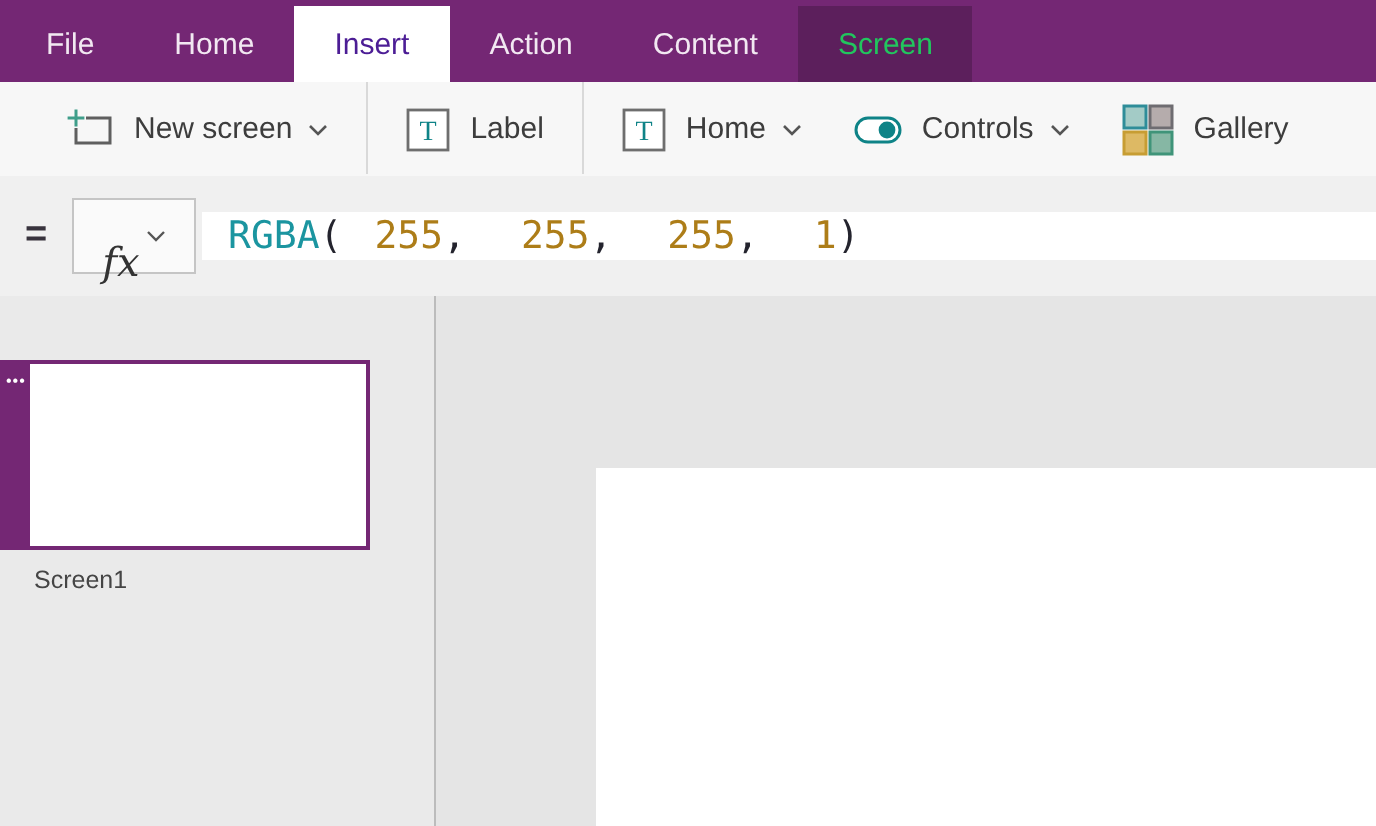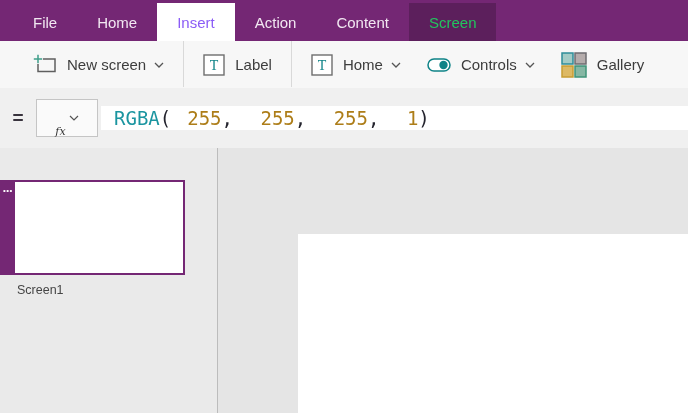--- a/index.html
+++ b/index.html
@@ -4,26 +4,26 @@
 <style>
   * { box-sizing: border-box; }
   html, body { margin:0; padding:0; }
   body {
     width:688px; height:413px; overflow:hidden; position:relative;
     font-family:"Liberation Sans", sans-serif; background:#e5e5e5;
     -webkit-font-smoothing:antialiased;
   }
 
   
-  .menubar { height:41px; background:#742774; display:flex; padding-left:13px; }
+  .menubar { height:41px; background:#742774; display:flex; padding-left:3px; }
   .tab {
     height:38px; margin-top:3px; display:flex; align-items:center;
     padding:0 20px; color:#f2e8f2; font-size:15px; cursor:default; white-space:nowrap;
   }
-  .tab.active { background:#ffffff; color:#8b5cf6; }
+  .tab.active { background:#ffffff; color:#4c1d95; }
   .tab.highlighted { background:#5c1f5c; color:#22c55e; }
 
   
   .toolbar { height:47px; background:#f7f7f7; display:flex; align-items:center; padding-left:20px; }
   .tbtn {
     display:flex; align-items:center; gap:10px; padding:13px 13px; height:100%;
     font-size:15px; color:#3d3d3d; white-space:nowrap;
   }
   .tbtn svg { flex:0 0 auto; display:block; }
   .tsep { width:1px; height:46px; background:#d9d9d9; margin:0 6px; align-self:flex-start; }
@@ -35,21 +35,21 @@
   .prop-select {
     margin-left:22px; width:348px; height:38px; background:#fff; border:1px solid #c5c5c5;
     display:flex; align-items:center; justify-content:space-between; padding:0 12px;
     font-size:15px; color:#2d2d2d;
   }
   .equals { width:36px; text-align:center; font-size:19px; font-weight:bold; color:#38333d; }
   .fx-btn {
     width:62px; height:38px; background:#fafafa; border:1px solid #c5c5c5;
     display:flex; align-items:center; justify-content:center; gap:5px; margin-right:3px;
   }
-  .fx-glyph { font-family:"DejaVu Serif", serif; font-style:italic; font-size:11px; color:#333;margin-top:26px; }
+  .fx-glyph { font-family:"DejaVu Serif", serif; font-style:italic; font-size:20px; color:#333;margin-top:26px; }
   .formula-input {
     flex:1; height:24px; background:#fff; display:flex; align-items:center; padding-left:13px;
     font-family:"DejaVu Sans Mono", monospace; font-size:19px; white-space:pre; color:#24242e;
   }
   .tok-function { color:#1b95a0; }
   .tok-number { color:#ad7d18;margin-left:16px; }
   .tok-punctuation { color:#24242e; }
 
   
   .content { display:flex; height:265px; }

